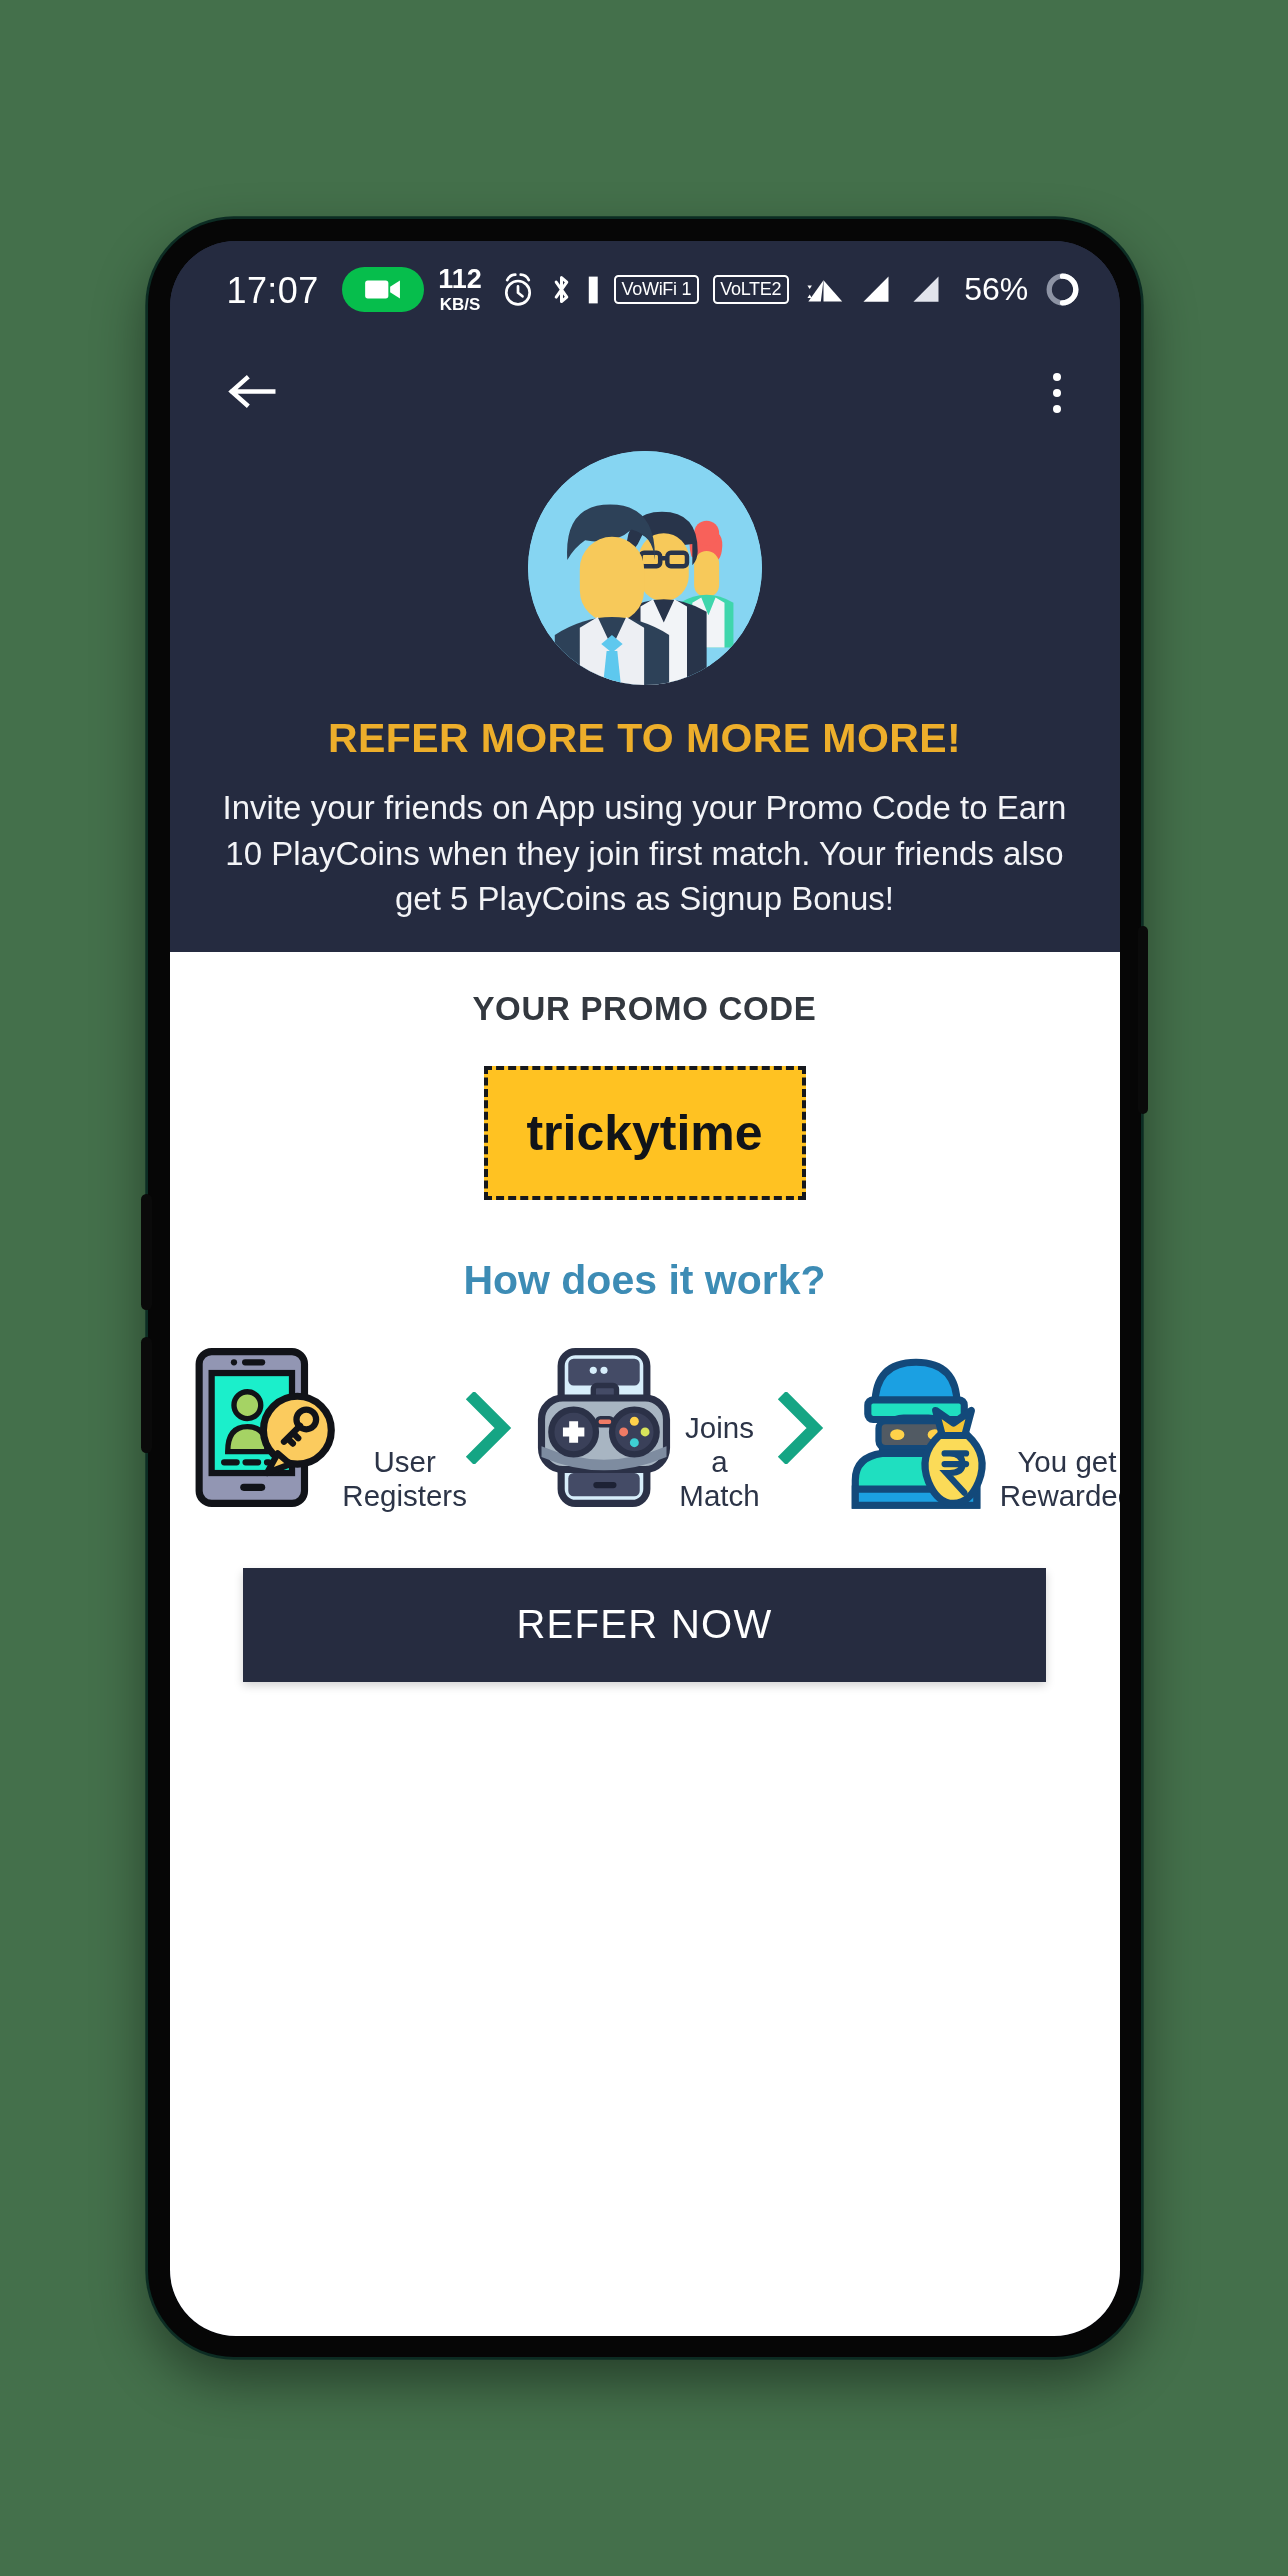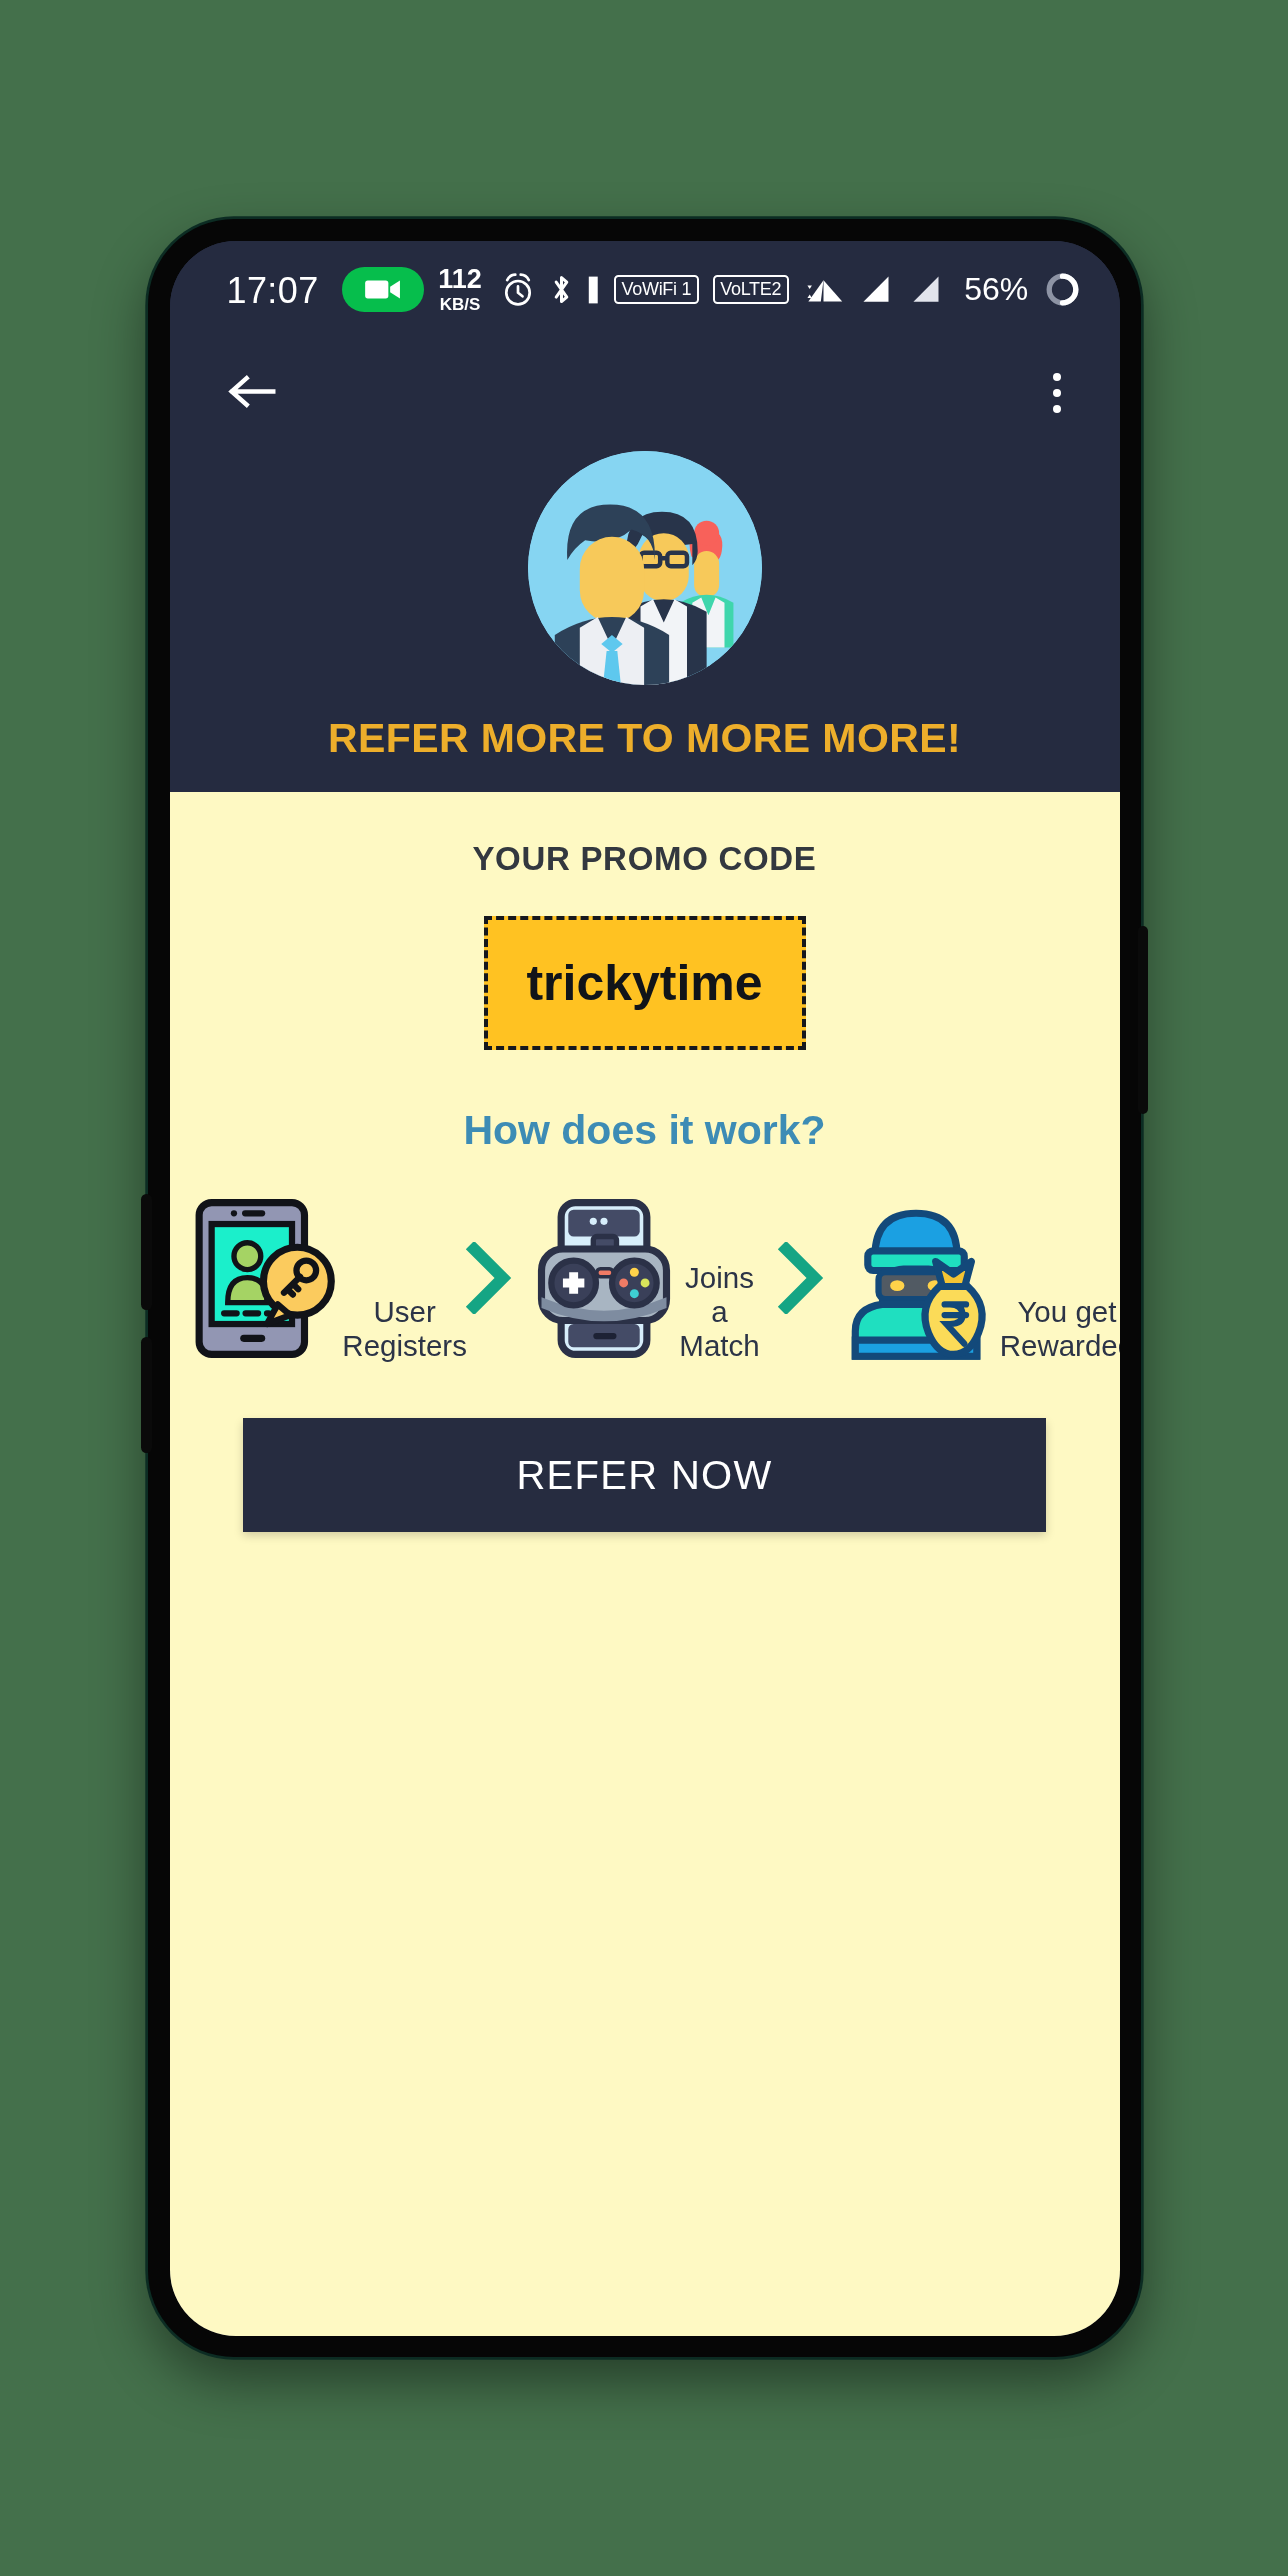--- a/index.html
+++ b/index.html
@@ -99,23 +99,23 @@
     color:#F3F4F7;
     font-size:33px; line-height:1.38;
     text-align:center;
     max-width:894px;
     padding:0 25px;
   }
 
   
   #sheet{
     flex:1 1 auto;
-    background:#fef9c3;
+    background:#ffffff;
     display:flex; flex-direction:column; align-items:center;
-    padding-top:48px;
+    padding-top:38px;
   }
   #promo-label{
     font-size:33px; font-weight:bold; color:#33383F; letter-spacing:0.7px;
   }
   #promo-code-box{
     margin-top:38px;
     width:322px; height:134px;
     background:#FFC222;
     border:4.5px dashed #16181D;
     display:flex; align-items:center; justify-content:center;
@@ -266,20 +266,21 @@
 
           <path d="M44 122 q-4 -62 48 -62 q52 0 50 62 q-2 -28 -26 -34 q-20 18 -52 12 q-12 8 -20 22 Z" fill="#2D4158"></path>
           <rect x="58" y="96" width="72" height="96" rx="36" fill="#F7C95A"></rect>
           <path d="M30 206 q64 -40 128 0 l0 56 l-128 0 Z" fill="#2D4158"></path>
           <path d="M78 186 l16 34 l16 -34 l20 12 l0 64 l-72 0 l0 -64 Z" fill="#EDEFF3"></path>
           <path d="M94 206 l-12 10 l12 10 l12 -10 Z" fill="#5EC8EE"></path>
           <path d="M88 224 l12 0 l4 38 l-20 0 Z" fill="#5EC8EE"></path>
         </svg>
       </div>
       <div id="hero-title">REFER MORE TO MORE MORE!</div>
+      <div id="hero-desc">Invite your friends on App using your Promo Code to Earn 10 PlayCoins when they join first match. Your friends also get 5 PlayCoins as Signup Bonus!</div>
     </div>
 
     <div id="sheet">
 
       <div id="promo-label">YOUR PROMO CODE</div>
 
       <div id="promo-code-box">
         <span id="promo-code-value">trickytime</span>
       </div>
 

